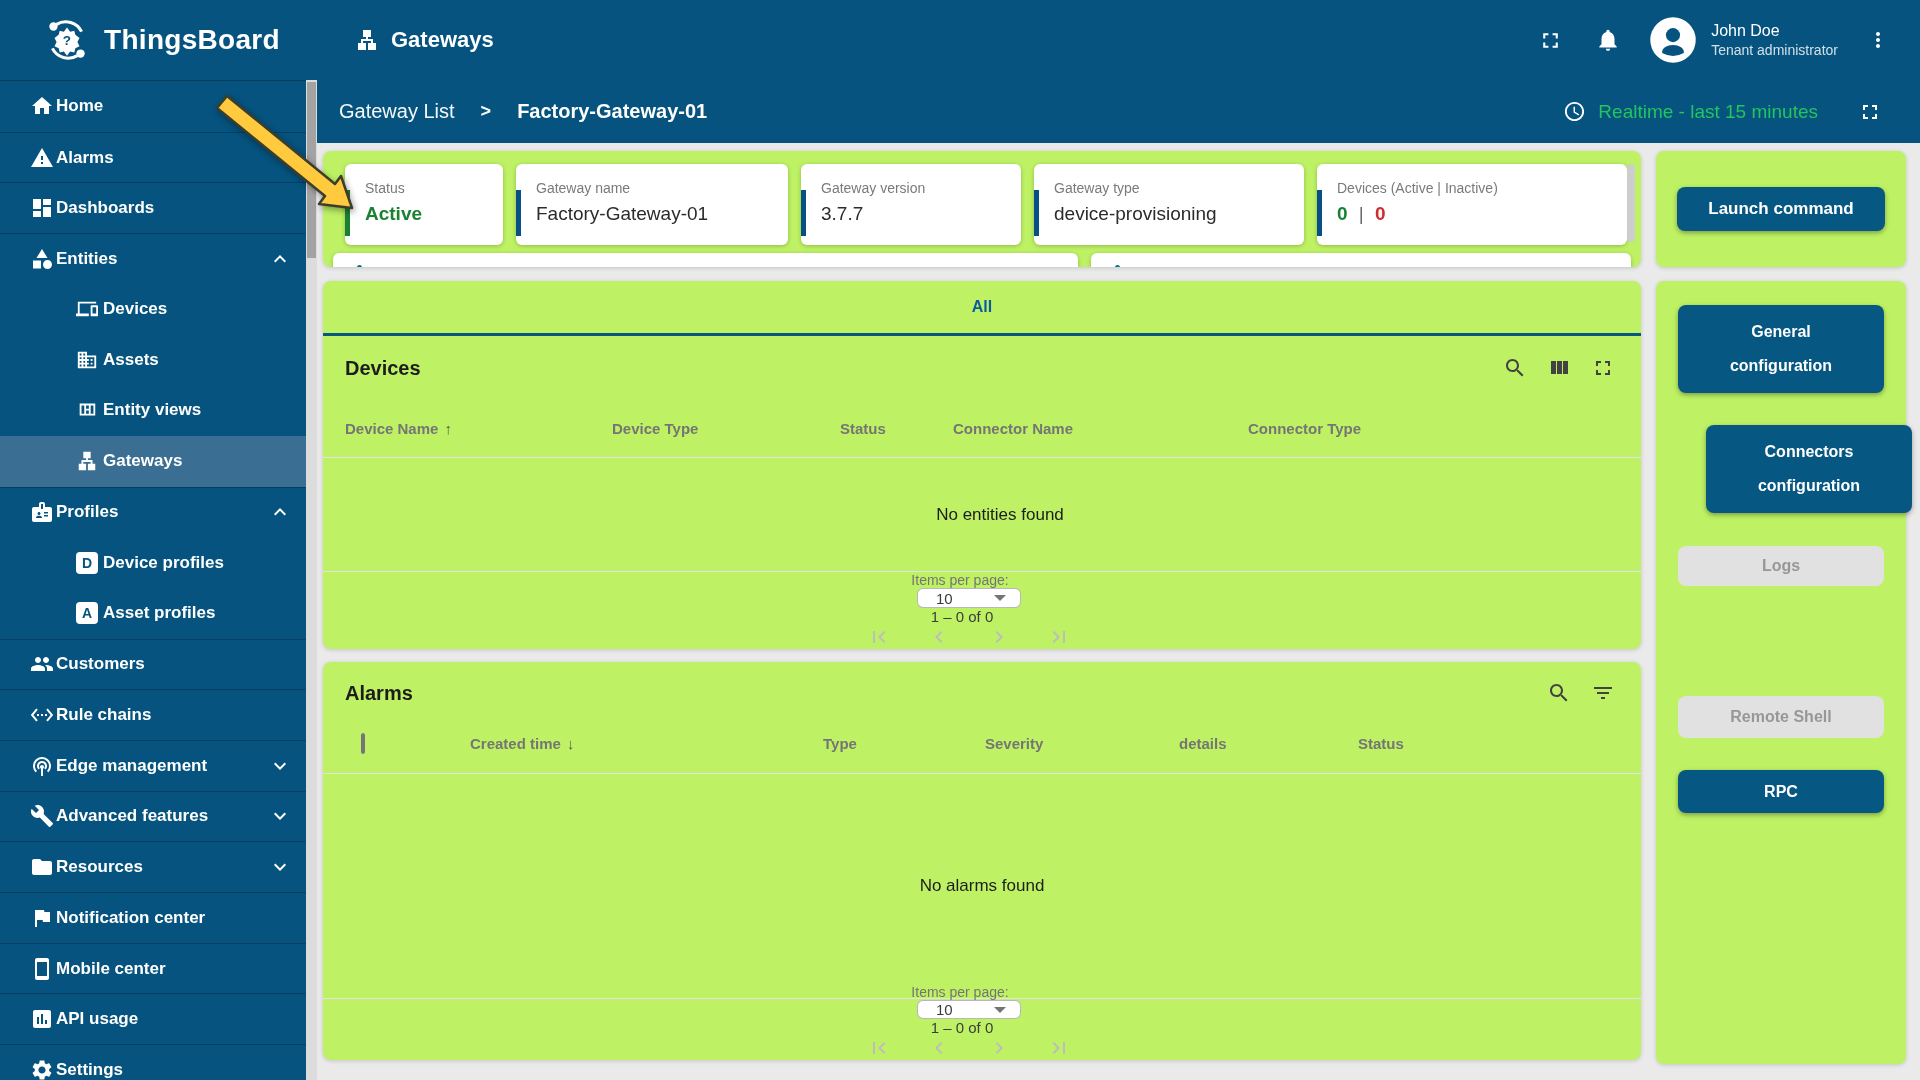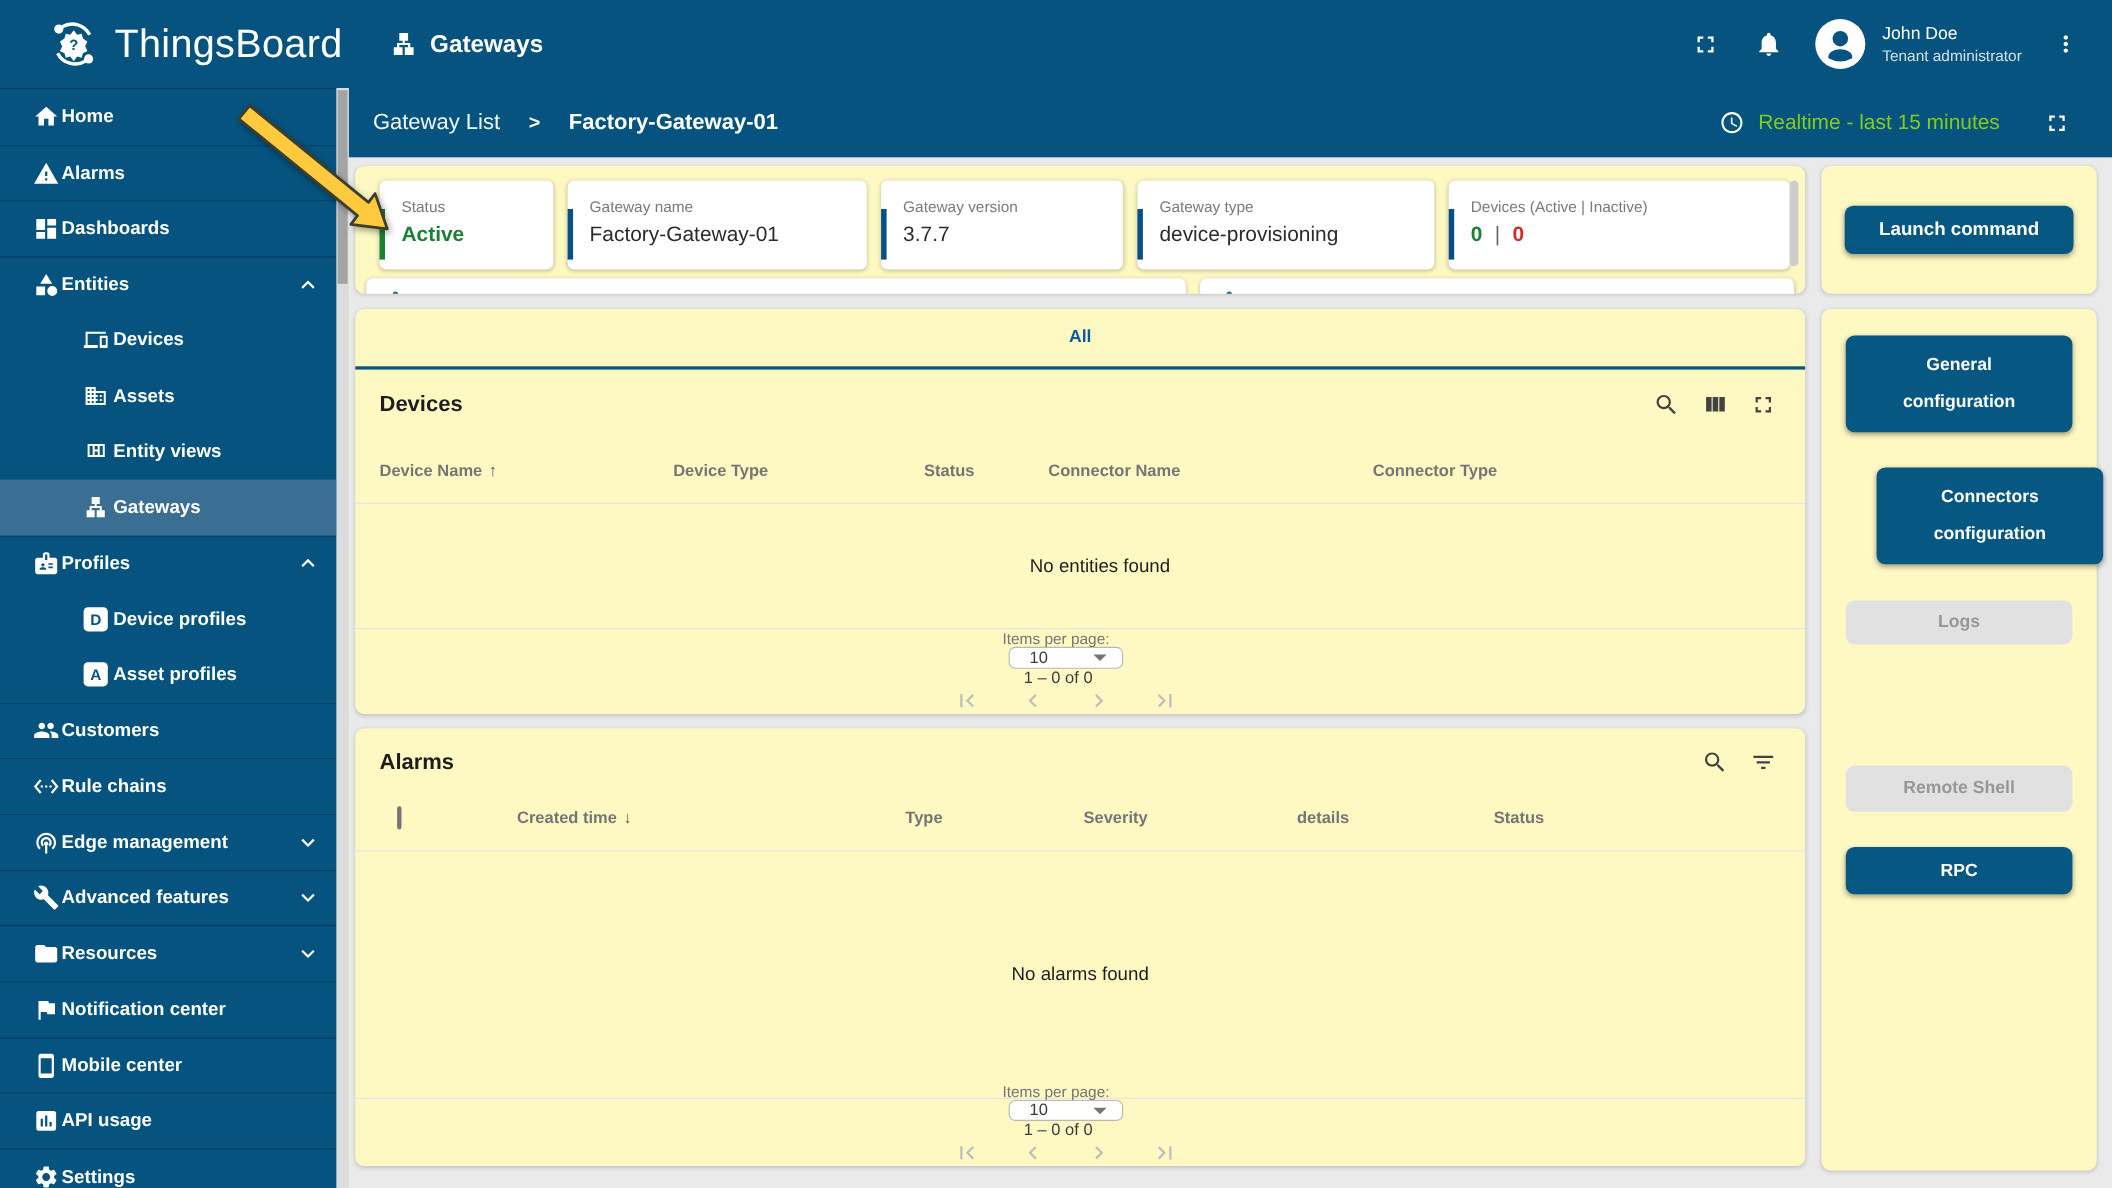--- a/index.html
+++ b/index.html
@@ -4,21 +4,21 @@
 <style>
   * { margin:0; padding:0; box-sizing:border-box; }
   html,body { width:1920px; height:1080px; overflow:hidden; }
   body { font-family:"Liberation Sans","DejaVu Sans",sans-serif; background:#EAEAEA; }
   .app { position:relative; width:1920px; height:1080px; background:#EAEAEA; }
 
   
   .topbar { position:absolute; left:0; top:0; width:1920px; height:80px; background:#05537E; z-index:5; }
   .logo-group { position:absolute; left:42px; top:0; height:80px; display:flex; align-items:center; gap:12px; }
   .logo-mark { width:50px; height:50px; }
-  .app-name { color:#fff; font-size:36px; font-weight:400; letter-spacing:.3px; }
+  .app-name { color:#fff; font-size:28px; font-weight:700; letter-spacing:.3px; }
   .page-title-group { position:absolute; left:355px; top:0; height:80px; display:flex; align-items:center; gap:12px; color:#fff; }
   .page-title { font-size:22px; font-weight:bold; }
   .topbar-right { position:absolute; right:30px; top:0; height:80px; display:flex; align-items:center; }
   .icon-btn { background:none; border:none; cursor:pointer; display:flex; align-items:center; justify-content:center; }
   .user-texts { margin-left:12px; margin-right:28px; color:#fff; line-height:1.3; }
   .user-name { font-size:16px; }
   .user-role { font-size:14px; color:rgba(255,255,255,.82); }
 
   
   .sidebar { position:absolute; left:0; top:80px; width:306px; height:1000px; background:#05537E; border-top:1px solid rgba(0,0,0,.28); overflow:hidden; z-index:4; }
@@ -35,26 +35,26 @@
   .side-scroll { position:absolute; left:306px; top:80px; width:11px; height:1000px; background:#DCDCDC; z-index:4; }
   .side-thumb { position:absolute; left:1px; top:2px; width:9px; height:176px; background:#A3A3A3; }
 
   
   .breadbar { position:absolute; left:317px; top:80px; width:1603px; height:63px; background:#05537E; color:#fff; display:flex; align-items:center; z-index:3; }
   .bread-left { display:flex; align-items:center; gap:26px; padding-left:22px; }
   .bread-parent { font-size:20px; color:rgba(255,255,255,.96); cursor:pointer; }
   .bread-sep { font-size:18px; font-weight:bold; }
   .bread-current { font-size:20px; font-weight:bold; }
   .bread-right { margin-left:auto; display:flex; align-items:center; gap:14px; padding-right:38px; }
-  .timewindow { display:flex; align-items:center; gap:12px; cursor:pointer; background:none; border:none; color:#84cc16; }
+  .timewindow { display:flex; align-items:center; gap:12px; cursor:pointer; background:none; border:none; color:#22c55e; }
   .timewindow-label { font-size:19px; }
   .bread-fullscreen { margin-left:26px; }
 
   
-  .panel { position:absolute; background:#fef9c3; border-radius:8px; box-shadow:0 1px 4px rgba(0,0,0,.16); }
+  .panel { position:absolute; background:#bef264; border-radius:8px; box-shadow:0 1px 4px rgba(0,0,0,.16); }
 
   
   .cards-panel { left:323px; top:151px; width:1318px; height:116px; overflow:hidden; }
   .cards-row { display:flex; gap:13px; padding:13px 0 0 22px; }
   .stat-card { position:relative; height:81px; background:#fff; border-radius:6px; box-shadow:0 1px 4px rgba(0,0,0,.24); padding:16px 0 0 20px; flex:none; }
   .stat-accent { position:absolute; left:0; top:26px; width:5px; height:46px; }
   .stat-label { font-size:14px; color:#7A7A7A; margin-bottom:7px; white-space:nowrap; }
   .stat-value { font-size:19px; color:#2B2B2B; font-weight:500; white-space:nowrap; }
   .cards-row2 { display:flex; gap:13px; padding:8px 0 0 10px; }
   .mini-card { position:relative; height:26px; background:#fff; border-radius:6px 6px 0 0; box-shadow:0 1px 4px rgba(0,0,0,.24); flex:none; }

